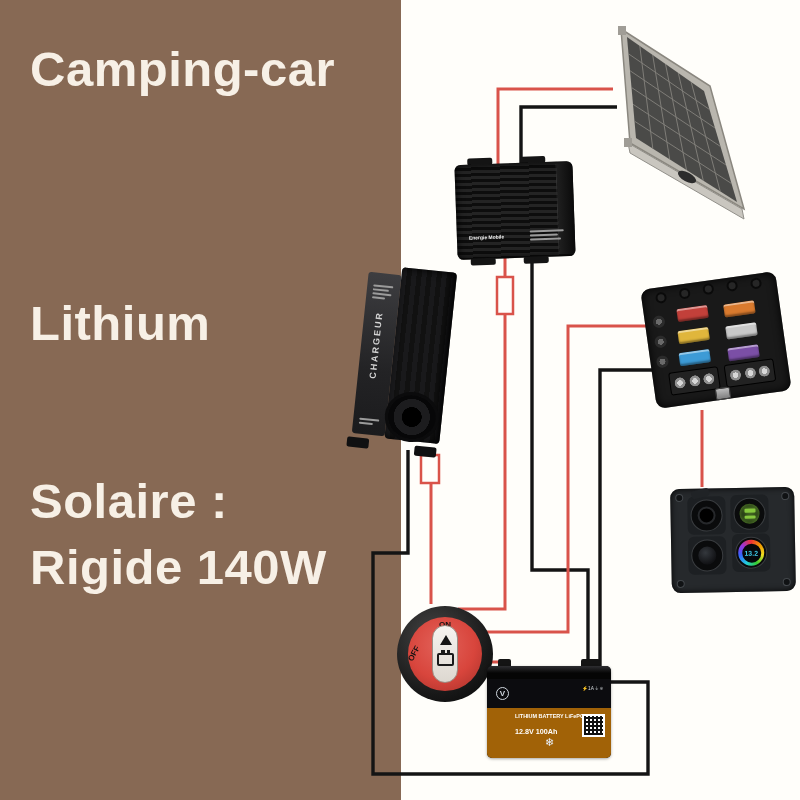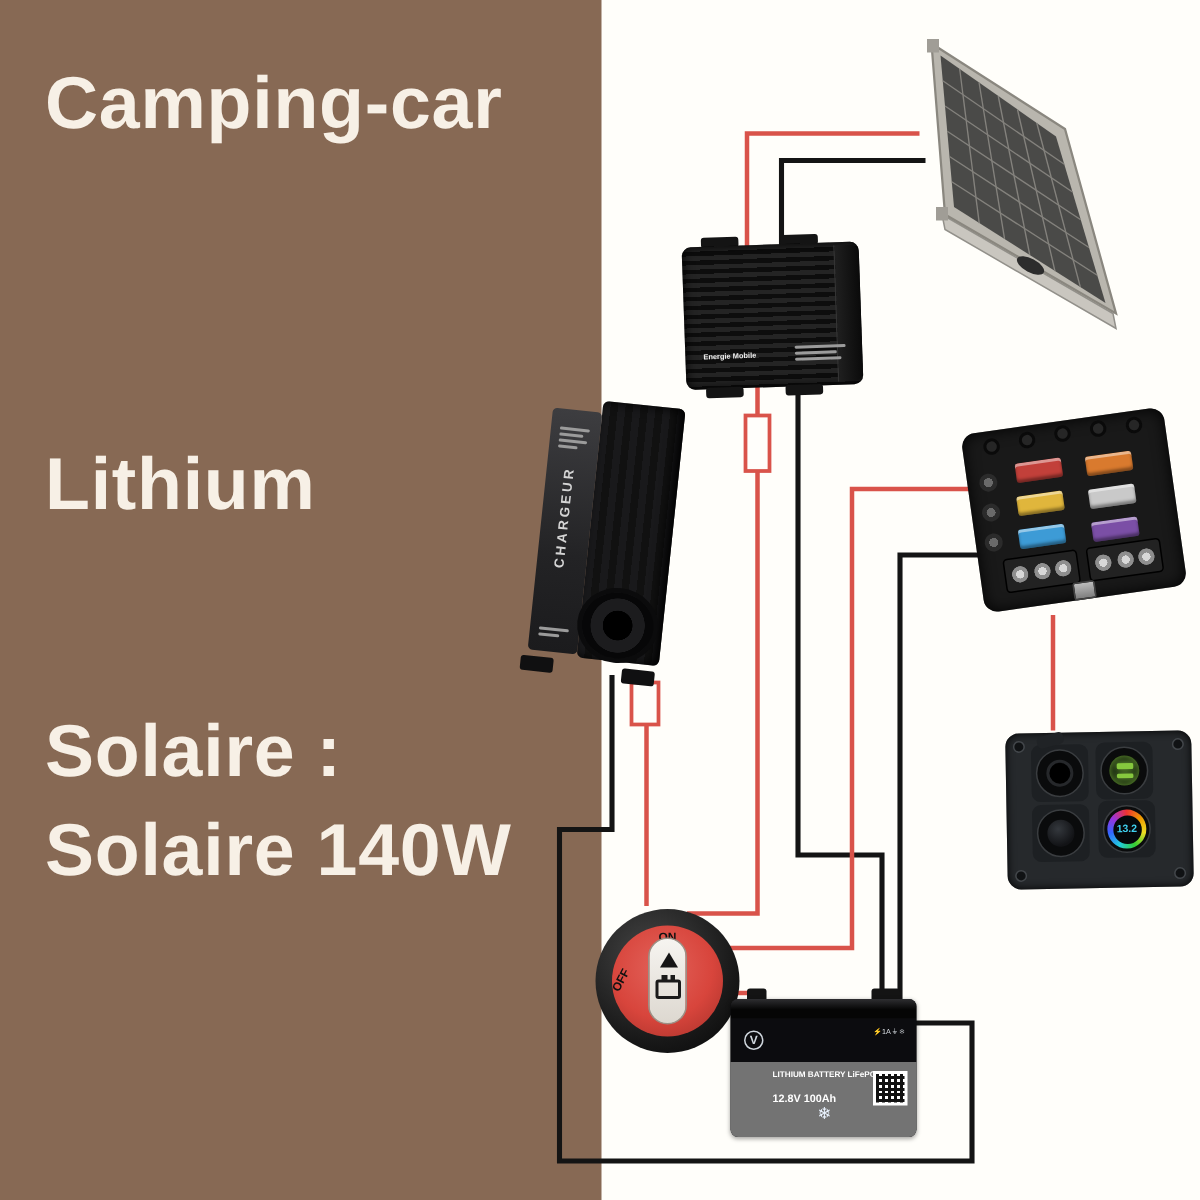--- a/index.html
+++ b/index.html
@@ -99,21 +99,21 @@
   <div class="left-panel"></div>
 
   <div class="headline" style="top:36px;">
     <div>Camping-car</div>
   </div>
   <div class="headline" style="top:290px;">
     <div>Lithium</div>
   </div>
   <div class="headline" style="top:468px;">
     <div>Solaire :</div>
-    <div>Solaire 140W</div>
+    <div>Rigide 140W</div>
   </div>
 
   <svg class="wires" width="800" height="800" viewBox="0 0 800 800">
     <g class="wire wire-black" style="stroke: rgb(20, 20, 20);">
       <polyline points="617,107 521,107 521,166"></polyline>
       <polyline points="532,258 532,570 588,570 588,668"></polyline>
       <polyline points="662,370 600,370 600,668"></polyline>
       <polyline points="408,450 408,553 373,553 373,774 648,774 648,682 608,682"></polyline>
     </g>
     <g class="wire wire-red" style="stroke: rgb(217, 83, 74);">
@@ -265,21 +265,21 @@
 
   <div class="comp battery">
     <div class="bat-term" style="left:11px;width:13px;"></div>
     <div class="bat-term" style="left:94px;width:19px;"></div>
     <div class="bat-case">
       <div class="bat-cap"></div>
       <div class="bat-band">
         <span class="bat-logo">V</span>
         <span class="bat-icons">⚡1A ⏚ ❄</span>
       </div>
-      <div class="bat-blue" style="background: #737373; padding-left: 28px;">
+      <div class="bat-blue" style="background: #a16207; padding-left: 28px;">
         <div class="bat-line1">LITHIUM BATTERY LiFePO4</div>
         <div class="bat-line2">12.8V  100Ah</div>
         <div class="bat-qr">
             <i></i>
           </div>
         <div class="bat-snow">❄</div>
       </div>
     </div>
   </div>
 

